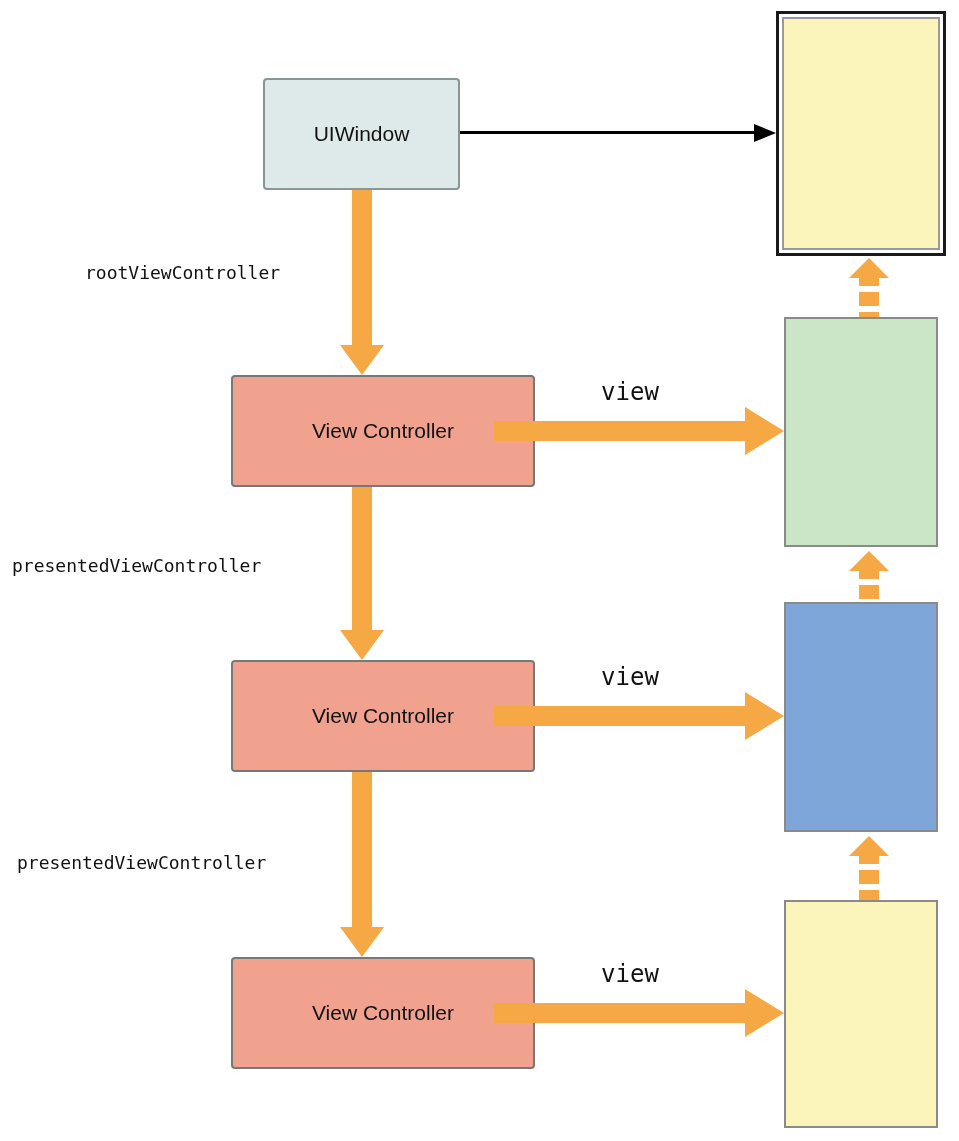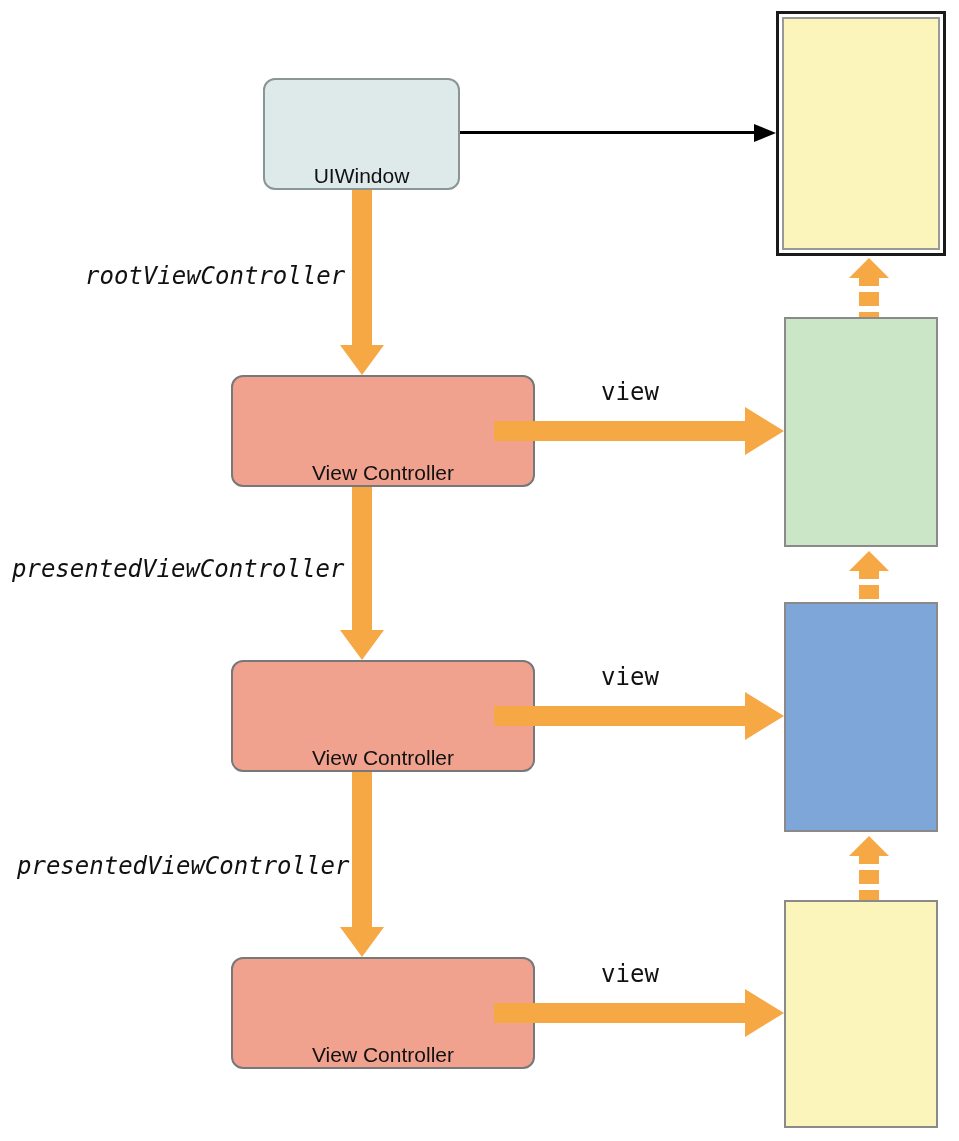--- a/index.html
+++ b/index.html
@@ -21,23 +21,23 @@
     width: 959px;
     height: 1141px;
     background: #ffffff;
     overflow: hidden;
     font-family: "Liberation Sans", sans-serif;
   }
 
   
   .node {
     position: absolute;
-    border-radius: 12px;
+    border-radius: 4px;
     display: flex;
-    align-items: flex-end;
+    align-items: center;
     justify-content: center;
     font-size: 21px;
     color: var(--text);
   }
   .node.uiwindow {
     left: 263px; top: 78px; width: 197px; height: 112px;
     background: var(--window-fill);
     border: 2px solid #8A9596;
   }
   .node.vc {
@@ -64,24 +64,23 @@
   .screen-frame .screen-inner {
     width: 100%; height: 100%;
     background: var(--yellow);
     border: 2px solid #999999;
   }
 
   
   .code-label {
     position: absolute;
     font-family: "DejaVu Sans Mono", "Liberation Mono", monospace;
-    font-size: 24px;
+    font-size: 18px;
     color: var(--text);
     white-space: nowrap;
-    font-style: italic;
   }
   .view-label {
     position: absolute;
     left: 560px; width: 140px;
     text-align: center;
     font-family: "DejaVu Sans Mono", "Liberation Mono", monospace;
     font-size: 24px;
     color: var(--text);
   }
 

